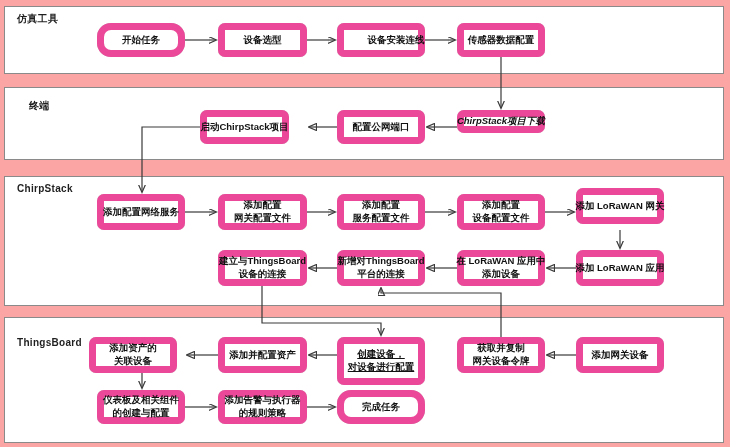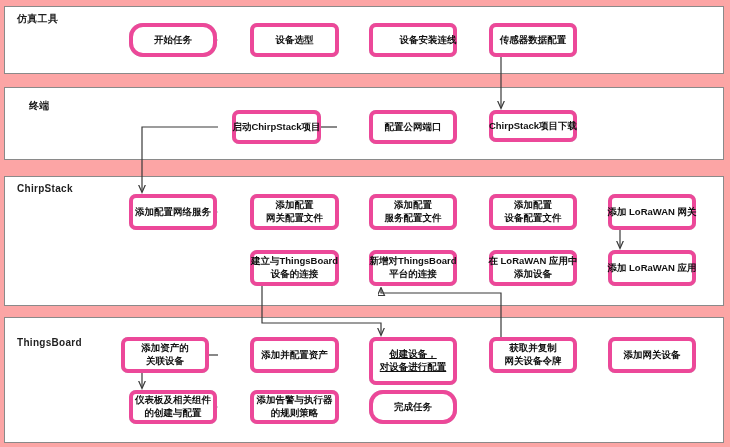--- a/index.html
+++ b/index.html
@@ -28,30 +28,29 @@
     letter-spacing: 0.3px;
     white-space: pre;
   }
   .node {
     position: absolute;
     display: flex;
     align-items: center;
     justify-content: center;
     text-align: center;
     background: #ffffff;
-    border: 4px solid #ec4899;
+    border: 7px solid #ec4899;
     border-radius: 7px;
     font-size: 9.5px;
     font-weight: 600;
     color: #111111;
     line-height: 1.35;
     white-space: pre;
     z-index: 2;
     box-shadow: 0 0 0.5px #bdbdbd;
-    margin-left: 32px;
   }
   .node.terminal { border-radius: 14px; }
   svg.wires {
     position: absolute;
     top: 0; left: 0;
     width: 730px; height: 447px;
     z-index: 1;
   }
   svg.wires path {
     fill: none;
@@ -108,30 +107,30 @@
     <path d="M307,407 H335" marker-end="url(#ah)"></path>
   </svg>
 
   <div class="node terminal" style="left:97px;top:23px;width:88px;height:34px;">开始任务</div>
   <div class="node" style="left:218px;top:23px;width:89px;height:34px;">设备选型</div>
   <div class="node" style="left:337px;top:23px;width:88px;height:34px;padding-left:30px;">设备安装连线</div>
   <div class="node" style="left:457px;top:23px;width:88px;height:34px;">传感器数据配置</div>
 
   <div class="node" style="left:200px;top:110px;width:89px;height:34px;">启动ChirpStack项目</div>
   <div class="node" style="left:337px;top:110px;width:88px;height:34px;">配置公网端口</div>
-  <div class="node" style="left:457px;top:110px;width:88px;height:32px;">ChirpStack项目下载</div>
+  <div class="node" style="left:457px;top:110px;width:88px;height:23px;font-style:italic;">ChirpStack项目下载</div>
 
   <div class="node" style="left:97px;top:194px;width:88px;height:36px;">添加配置网络服务</div>
   <div class="node" style="left:218px;top:194px;width:89px;height:36px;">添加配置
 网关配置文件</div>
   <div class="node" style="left:337px;top:194px;width:88px;height:36px;">添加配置
 服务配置文件</div>
   <div class="node" style="left:457px;top:194px;width:88px;height:36px;">添加配置
 设备配置文件</div>
-  <div class="node" style="left:576px;top:194px;width:88px;height:36px;">添加 LoRaWAN 网关</div>
+  <div class="node" style="left:576px;top:188px;width:88px;height:36px;">添加 LoRaWAN 网关</div>
 
   <div class="node" style="left:218px;top:250px;width:89px;height:36px;">建立与ThingsBoard
 设备的连接</div>
   <div class="node" style="left:337px;top:250px;width:88px;height:36px;">新增对ThingsBoard
 平台的连接</div>
   <div class="node" style="left:457px;top:250px;width:88px;height:36px;">在 LoRaWAN 应用中
 添加设备</div>
   <div class="node" style="left:576px;top:250px;width:88px;height:36px;">添加 LoRaWAN 应用</div>
 
   <div class="node" style="left:89px;top:337px;width:88px;height:36px;">添加资产的

